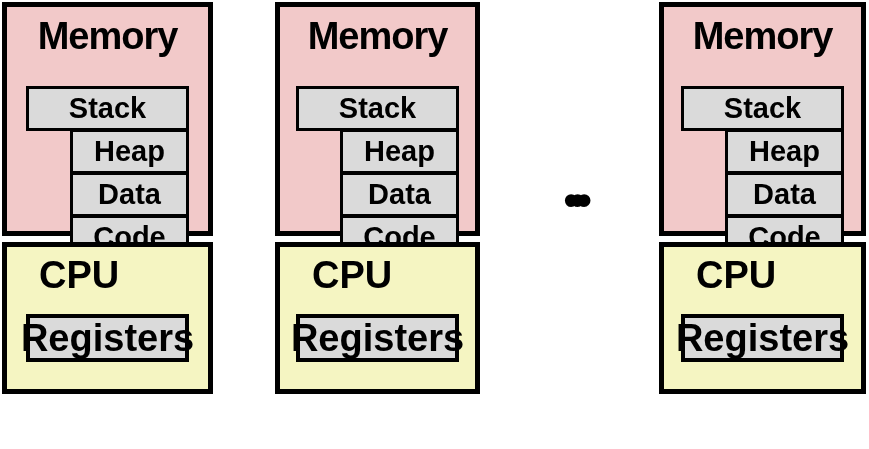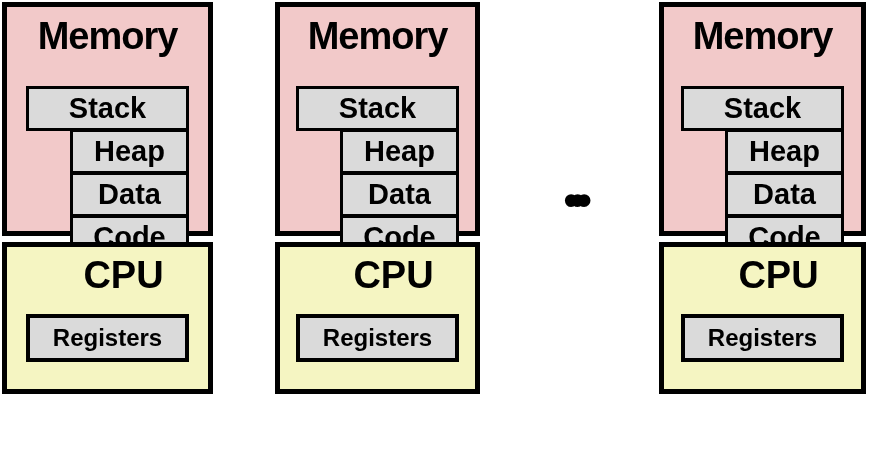--- a/index.html
+++ b/index.html
@@ -54,37 +54,36 @@
   .segment + .segment { margin-top: -2px; margin-left: 44px; }
 
   .cpu-box {
     margin-top: 6px;
     height: 152px;
     background: var(--cpu-bg, #F5F5C2);
     border: 5px solid var(--border, #000);
     box-sizing: border-box;
   }
   .cpu-title {
-    text-align: center;
     font-size: 38px;
     line-height: 44px;
     padding-top: 6px;
     margin-left: 32px;
   }
   .registers-box {
     width: 163px;
     height: 48px;
     margin: 17px auto 0;
     background: var(--segment-bg, #DADADA);
     border: 4px solid var(--border, #000);
     box-sizing: border-box;
     display: flex;
     align-items: center;
     justify-content: center;
-    font-size: 24px;
+    font-size: 38px;
   }
 
   .ellipsis-gap {
     position: absolute;
     left: 485px;
     top: 165px;
     width: 170px;
     height: 70px;
     display: flex;
     align-items: center;

